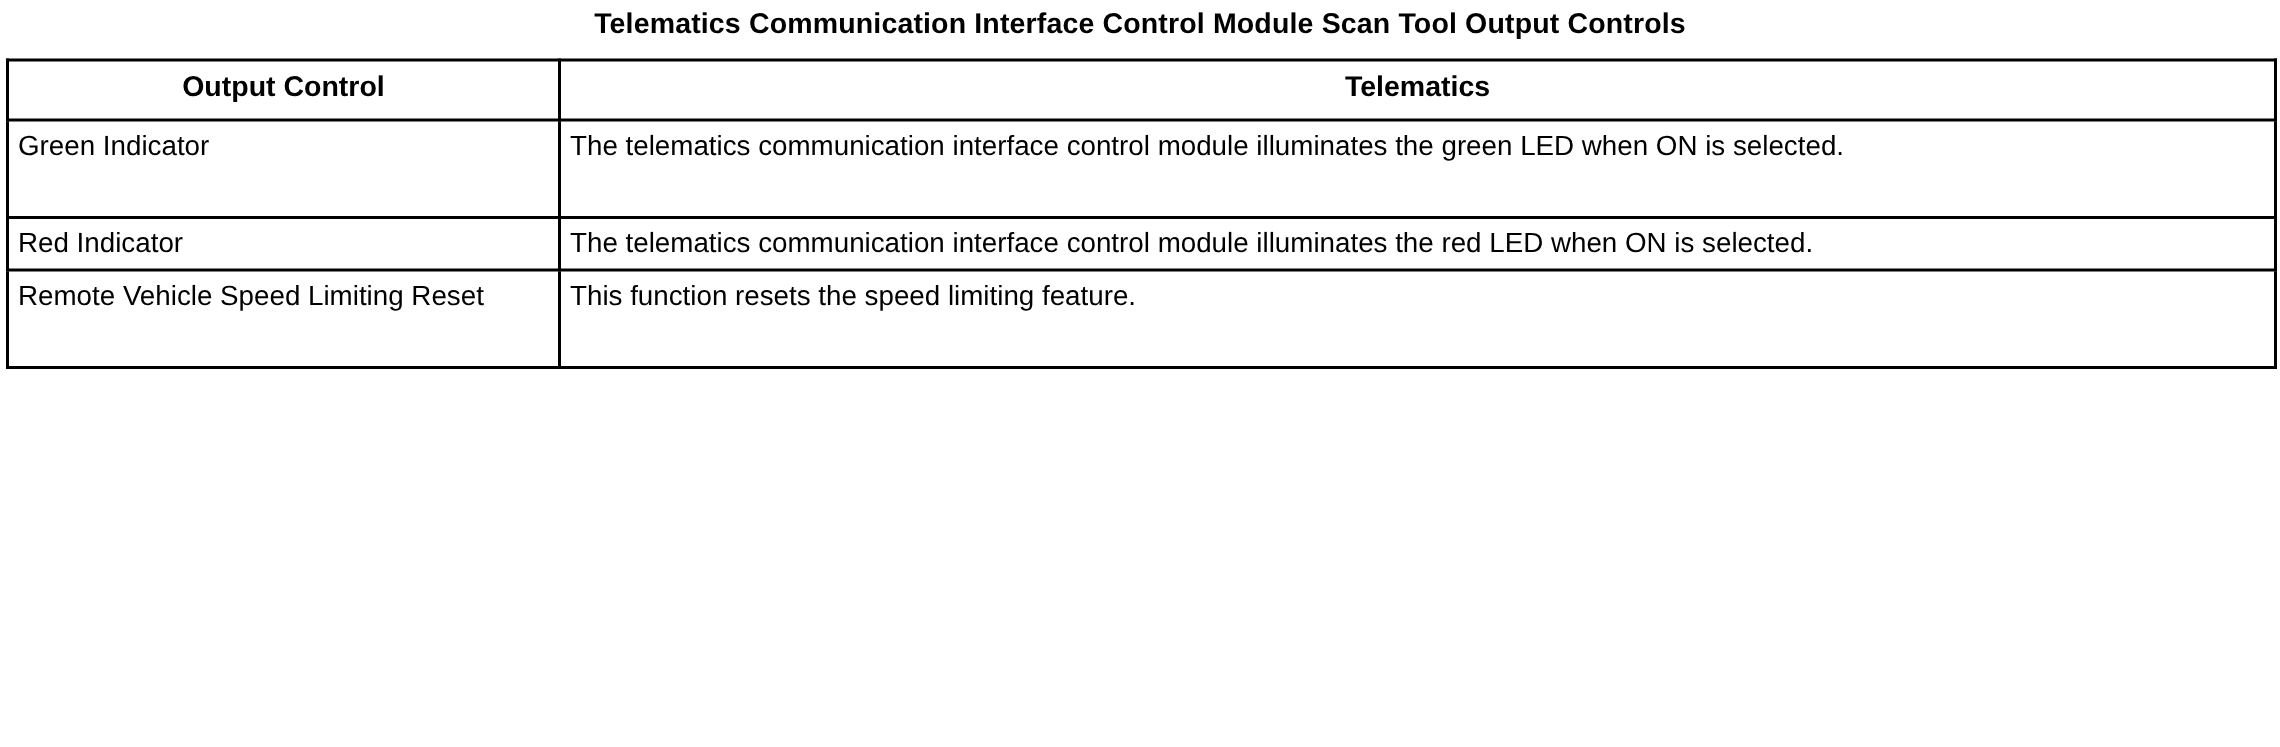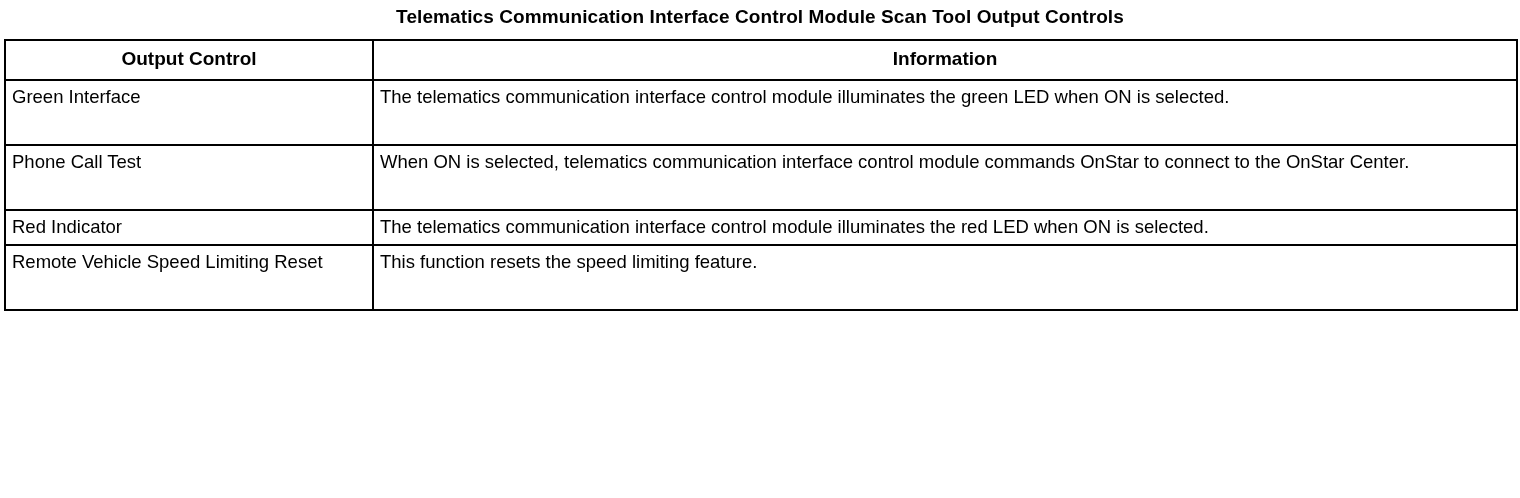--- a/index.html
+++ b/index.html
@@ -68,31 +68,27 @@
   <div class="doc-title">Telematics Communication Interface Control Module Scan Tool Output Controls</div>
 
   <table class="scan-table">
     <colgroup>
       <col class="c-control">
       <col class="c-desc">
     </colgroup>
     <thead>
       <tr>
         <th>Output Control</th>
-        <th>Information</th>
+        <th>Telematics</th>
       </tr>
     </thead>
     <tbody>
       <tr class="row-tall">
-        <td class="control-cell">Green Interface</td>
+        <td class="control-cell">Green Indicator</td>
         <td class="desc-cell">The telematics communication interface control module illuminates the green LED when ON is selected.</td>
-      </tr>
-      <tr class="row-tall">
-        <td class="control-cell">Phone Call Test</td>
-        <td class="desc-cell">When ON is selected, telematics communication interface control module commands OnStar to connect to the OnStar Center.</td>
       </tr>
       <tr>
         <td class="control-cell">Red Indicator</td>
         <td class="desc-cell">The telematics communication interface control module illuminates the red LED when ON is selected.</td>
       </tr>
       <tr class="row-tall">
         <td class="control-cell">Remote Vehicle Speed Limiting Reset</td>
         <td class="desc-cell">This function resets the speed limiting feature.</td>
       </tr>
     </tbody>

